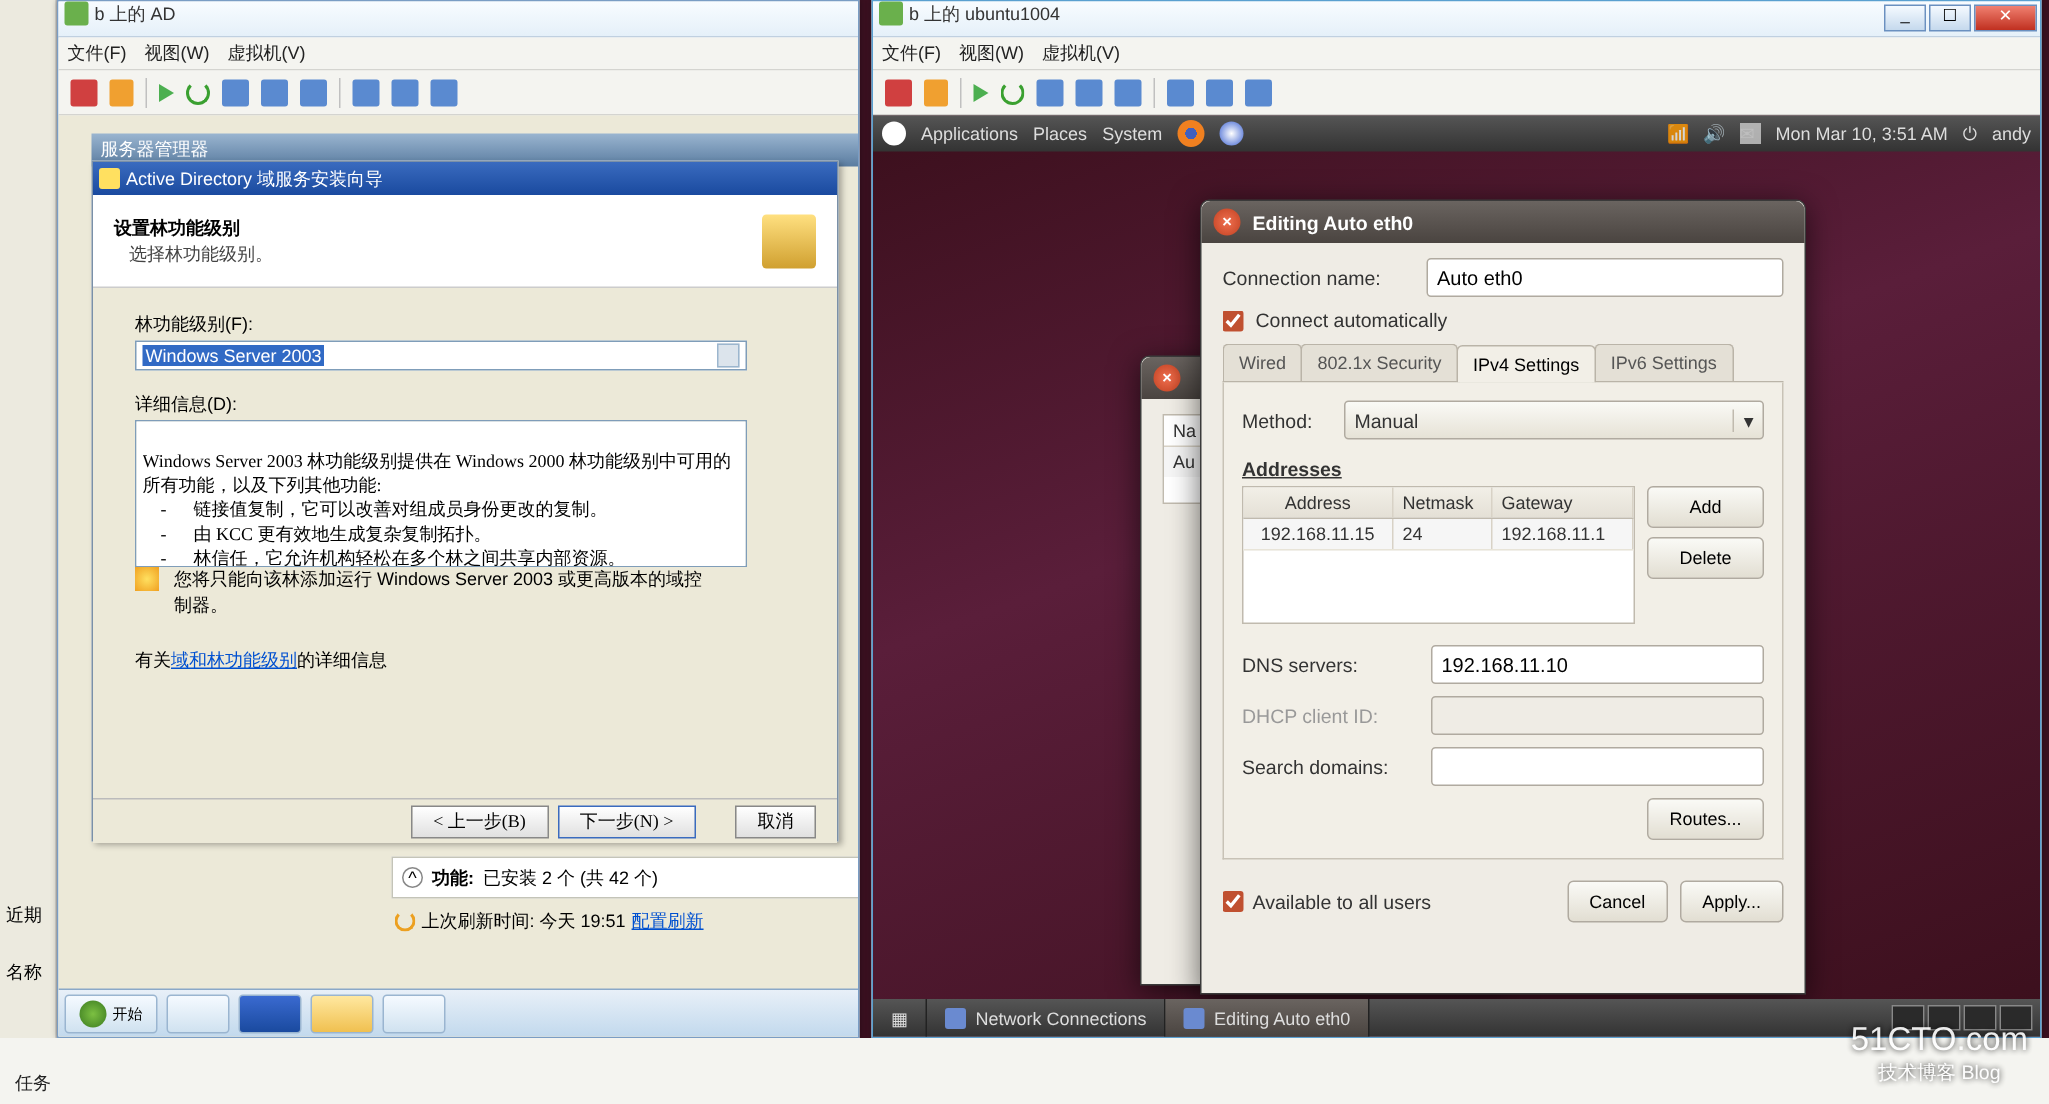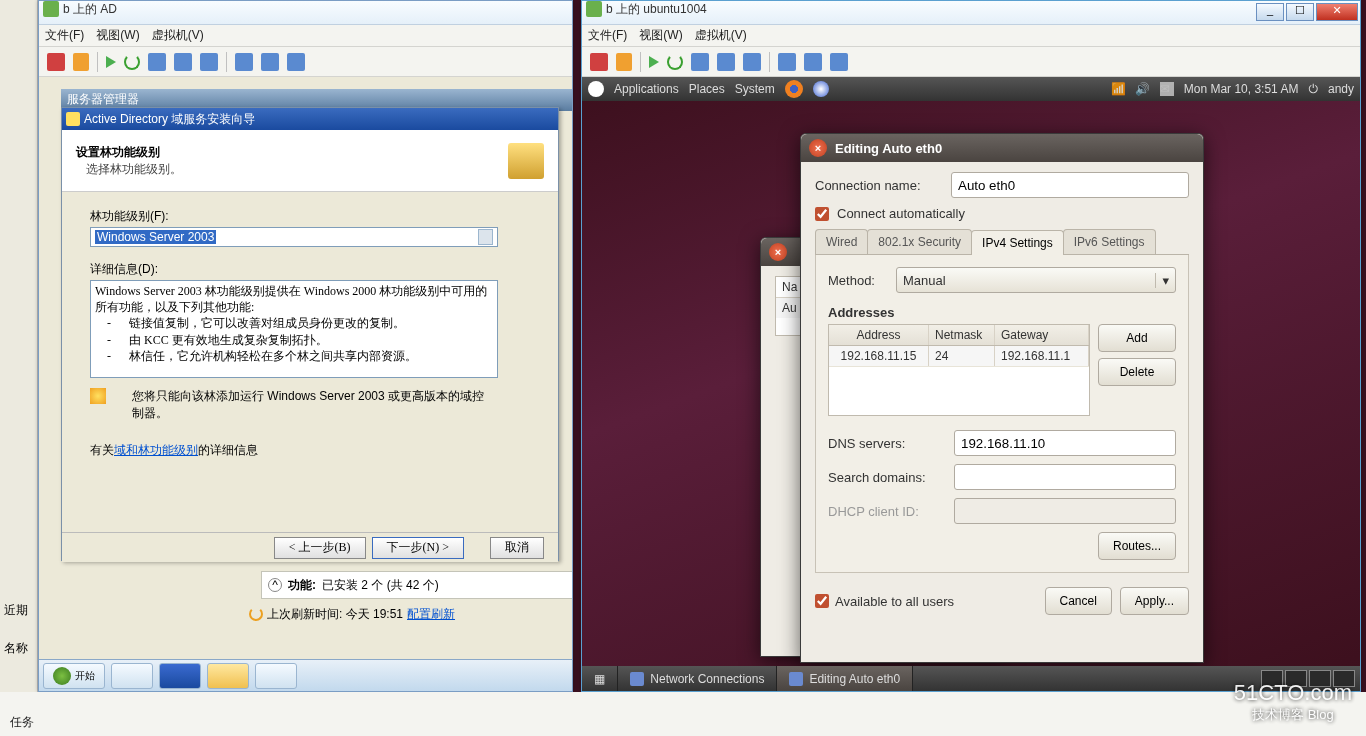--- a/index.html
+++ b/index.html
@@ -34,31 +34,31 @@
 .wiz-head { height:62px; background:#fff; border-bottom:1px solid #ccc; padding:6px 14px; display:flex; justify-content:space-between; align-items:center; }
 .wiz-head-l { font-size:12px; }
 .wiz-head-t { font-weight:bold; }
 .wiz-head-s { color:#444; margin-left:10px; }
 .wiz-book { width:36px;height:36px; background:linear-gradient(#ffe080,#d0a030); border-radius:3px; }
 .wiz-body { background:#ece9d8; padding:10px 28px; height:340px; position:relative; font-family:"SimSun",Arial; }
 .wiz-label { margin-top:6px; }
 .wiz-select { width:408px; height:20px; border:1px solid #7f9db9; background:#fff; padding:1px 4px; margin-top:2px; color:#333; display:flex; justify-content:space-between; align-items:center; }
 .sel-btn { width:15px; height:16px; background:#dce4ec; border:1px solid #9cb6ce; }
 .sel-txt { background:#316ac5; color:#fff; padding:0 2px; }
-.wiz-textarea { width:408px; height:98px; border:1px solid #7f9db9; background:#fff; padding:2px 4px; margin-top:2px; overflow:auto; line-height:1.35; }
-.wiz-warn { display:flex; gap:26px; margin-top:10px; }
+.wiz-textarea { width:408px; height:98px; border:1px solid #7f9db9; background:#fff; padding:18px 4px; margin-top:2px; overflow:auto; line-height:1.35; }
+.wiz-warn { display:flex; gap:10px; }
 .warn-icon { width:16px;height:16px; background:radial-gradient(#ffe060,#f0a020); }
 .wiz-link { color:#0050d0; text-decoration:underline; }
 .wiz-buttons { height:30px; border-top:1px solid #bbb; display:flex; justify-content:flex-end; align-items:center; gap:6px; padding:0 14px; background:#ece9d8; }
 .wiz-btn { height:22px; padding:0 14px; border:1px solid #888; background:linear-gradient(#fff,#e0e0e0); font-size:12px; font-family:"SimSun"; }
 
 
 .func-box { position:absolute; left:222px; right:-10px; top:494px; height:28px; border:1px solid #c4c4b8; background:#fff; display:flex; align-items:center; padding:0 6px; gap:6px; }
 .chev { width:14px;height:14px; border:1px solid #888; border-radius:50%; text-align:center; line-height:12px; }
-.refresh-bar { position:absolute; left:210px; right:-10px; top:526px; height:22px; display:flex; align-items:center; gap:4px; }
+.refresh-bar { position:absolute; left:224px; right:-10px; top:526px; height:22px; display:flex; align-items:center; gap:4px; }
 .ref-icn { width:14px;height:14px; border:2px solid #eca020; border-radius:50%; border-top-color:transparent; }
 .blue-link { color:#0050d0; }
 
 .win-taskbar { position:absolute; left:0; right:0; bottom:0; height:32px; background:linear-gradient(#e8f0f8,#c2d9ed); display:flex; align-items:center; gap:6px; padding:0 4px; border-top:1px solid #8aa8c8; }
 .tb-item { width:42px; height:26px; border:1px solid #9ab5d0; background:linear-gradient(#f5faff,#d0e2f0); border-radius:3px; display:flex;align-items:center;justify-content:center; }
 .start-orb { width:62px; display:flex;align-items:center; gap:4px; font-size:10px; padding:0 4px; }
 .start-orb::before { content:""; width:18px;height:18px; background:radial-gradient(circle,#7cc042,#3a7a20); border-radius:50%; }
 
 
 .vm-right-body { position:absolute; top:76px; bottom:0; left:0; right:0; background:linear-gradient(160deg,#3b0f1c,#5a1e3a 40%,#3b0f1c); }
@@ -84,21 +84,21 @@
 .ub-check { width:14px;height:14px; accent-color:#c05030; }
 
 .ub-tabs { display:flex; border-bottom:1px solid #bab4a8; margin-top:4px; }
 .ub-tab { padding:5px 10px; background:#e4e0d6; border:1px solid #bab4a8; border-bottom:none; border-radius:4px 4px 0 0; margin-right:-1px; color:#555; cursor:pointer; font-size:12px; }
 .ub-tab.active { background:#f2efe7; color:#000; position:relative; top:1px; }
 .tab-pane { border:1px solid #c8c2b6; border-top:none; padding:12px; background:#f2efe7; }
 
 .ub-select { display:flex; flex:1; height:26px; border:1px solid #b0aaa0; border-radius:3px; background:linear-gradient(#fafaf6,#e6e2d6); align-items:center; padding:0 6px; }
 .ub-select::after { content:"▾"; margin-left:auto; padding-left:6px; border-left:1px solid #c0baae; }
 
-.addr-head { font-weight:bold; margin:12px 0 4px; }
+.addr-head { font-weight:bold; margin:12px 0 4px;text-decoration:underline; }
 .addr-table { border:1px solid #c0baae; background:#fff; height:92px; font-size:12px; }
 .addr-th { display:flex; background:linear-gradient(#f2efe7,#e4e0d6); border-bottom:1px solid #c0baae; }
 .addr-th div, .addr-tr div { padding:3px 6px; border-right:1px solid #d8d2c6; }
 .c1{width:100px;text-align:center;} .c2{width:66px;} .c3{flex:1;}
 .addr-tr { display:flex; background:#f6f6f6; border-bottom:1px solid #e8e4d8; }
 .addr-side { width:78px; display:flex; flex-direction:column; gap:6px; }
 .ub-btn { height:28px; border:1px solid #b0aaa0; border-radius:4px; background:linear-gradient(#fafaf6,#e2ded2); font-size:12px; padding:0 14px; cursor:pointer; }
 .addr-wrap { display:flex; gap:8px; }
 .addr-l { flex:1; }
 .ub-dim { color:#999; }
@@ -329,26 +329,26 @@
             <div class="addr-side">
               <button class="ub-btn">Add</button>
               <button class="ub-btn">Delete</button>
             </div>
           </div>
           <div class="row" style="margin-top:14px">
             <label style="width:118px">DNS servers:</label>
             <input class="ub-input" value="192.168.11.10" style="">
           </div>
           <div class="row">
+            <label style="width:118px" class="ub-dim">DHCP client ID:</label>
+            <input class="ub-input" disabled="" style="background: rgb(239, 236, 229);">
+          </div>
+          <div class="row">
             <label style="width:118px">Search domains:</label>
             <input class="ub-input" value="" style="">
-          </div>
-          <div class="row">
-            <label style="width:118px" class="ub-dim">DHCP client ID:</label>
-            <input class="ub-input" disabled="" style="background: rgb(239, 236, 229);">
           </div>
           <div style="text-align:right;margin-top:6px">
             <button class="ub-btn">Routes...</button>
           </div>
         </div>
 
         <div class="ub-foot">
           <input type="checkbox" class="ub-check" checked="" style="">
           <span style="margin-left:6px">Available to all users</span>
           <div class="right">

